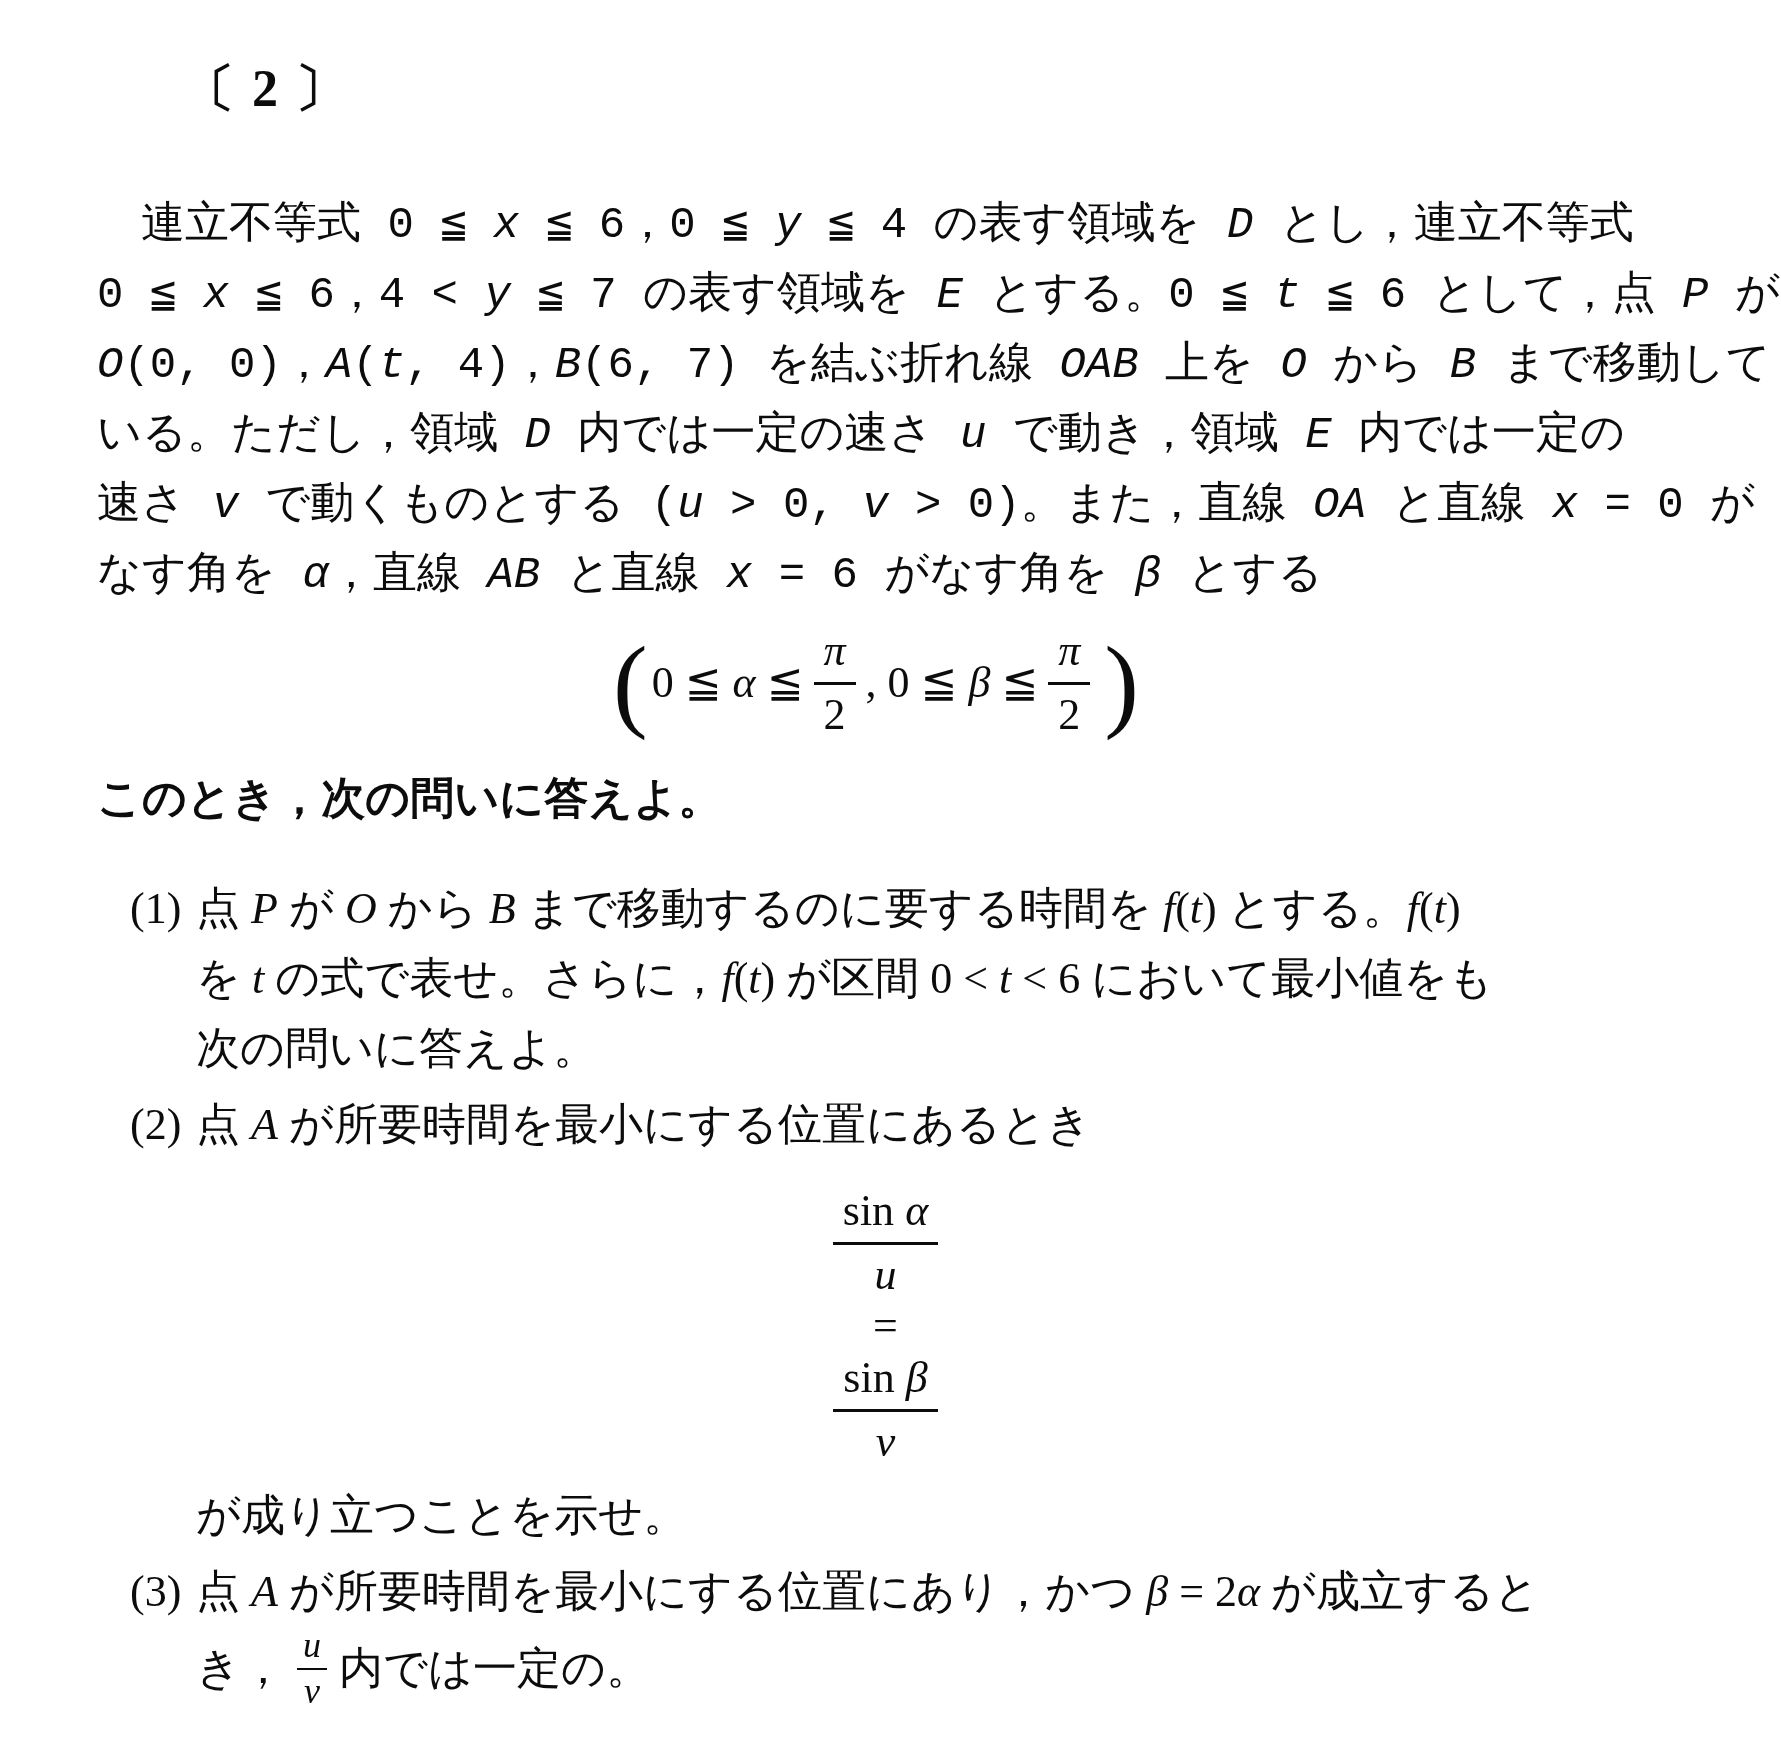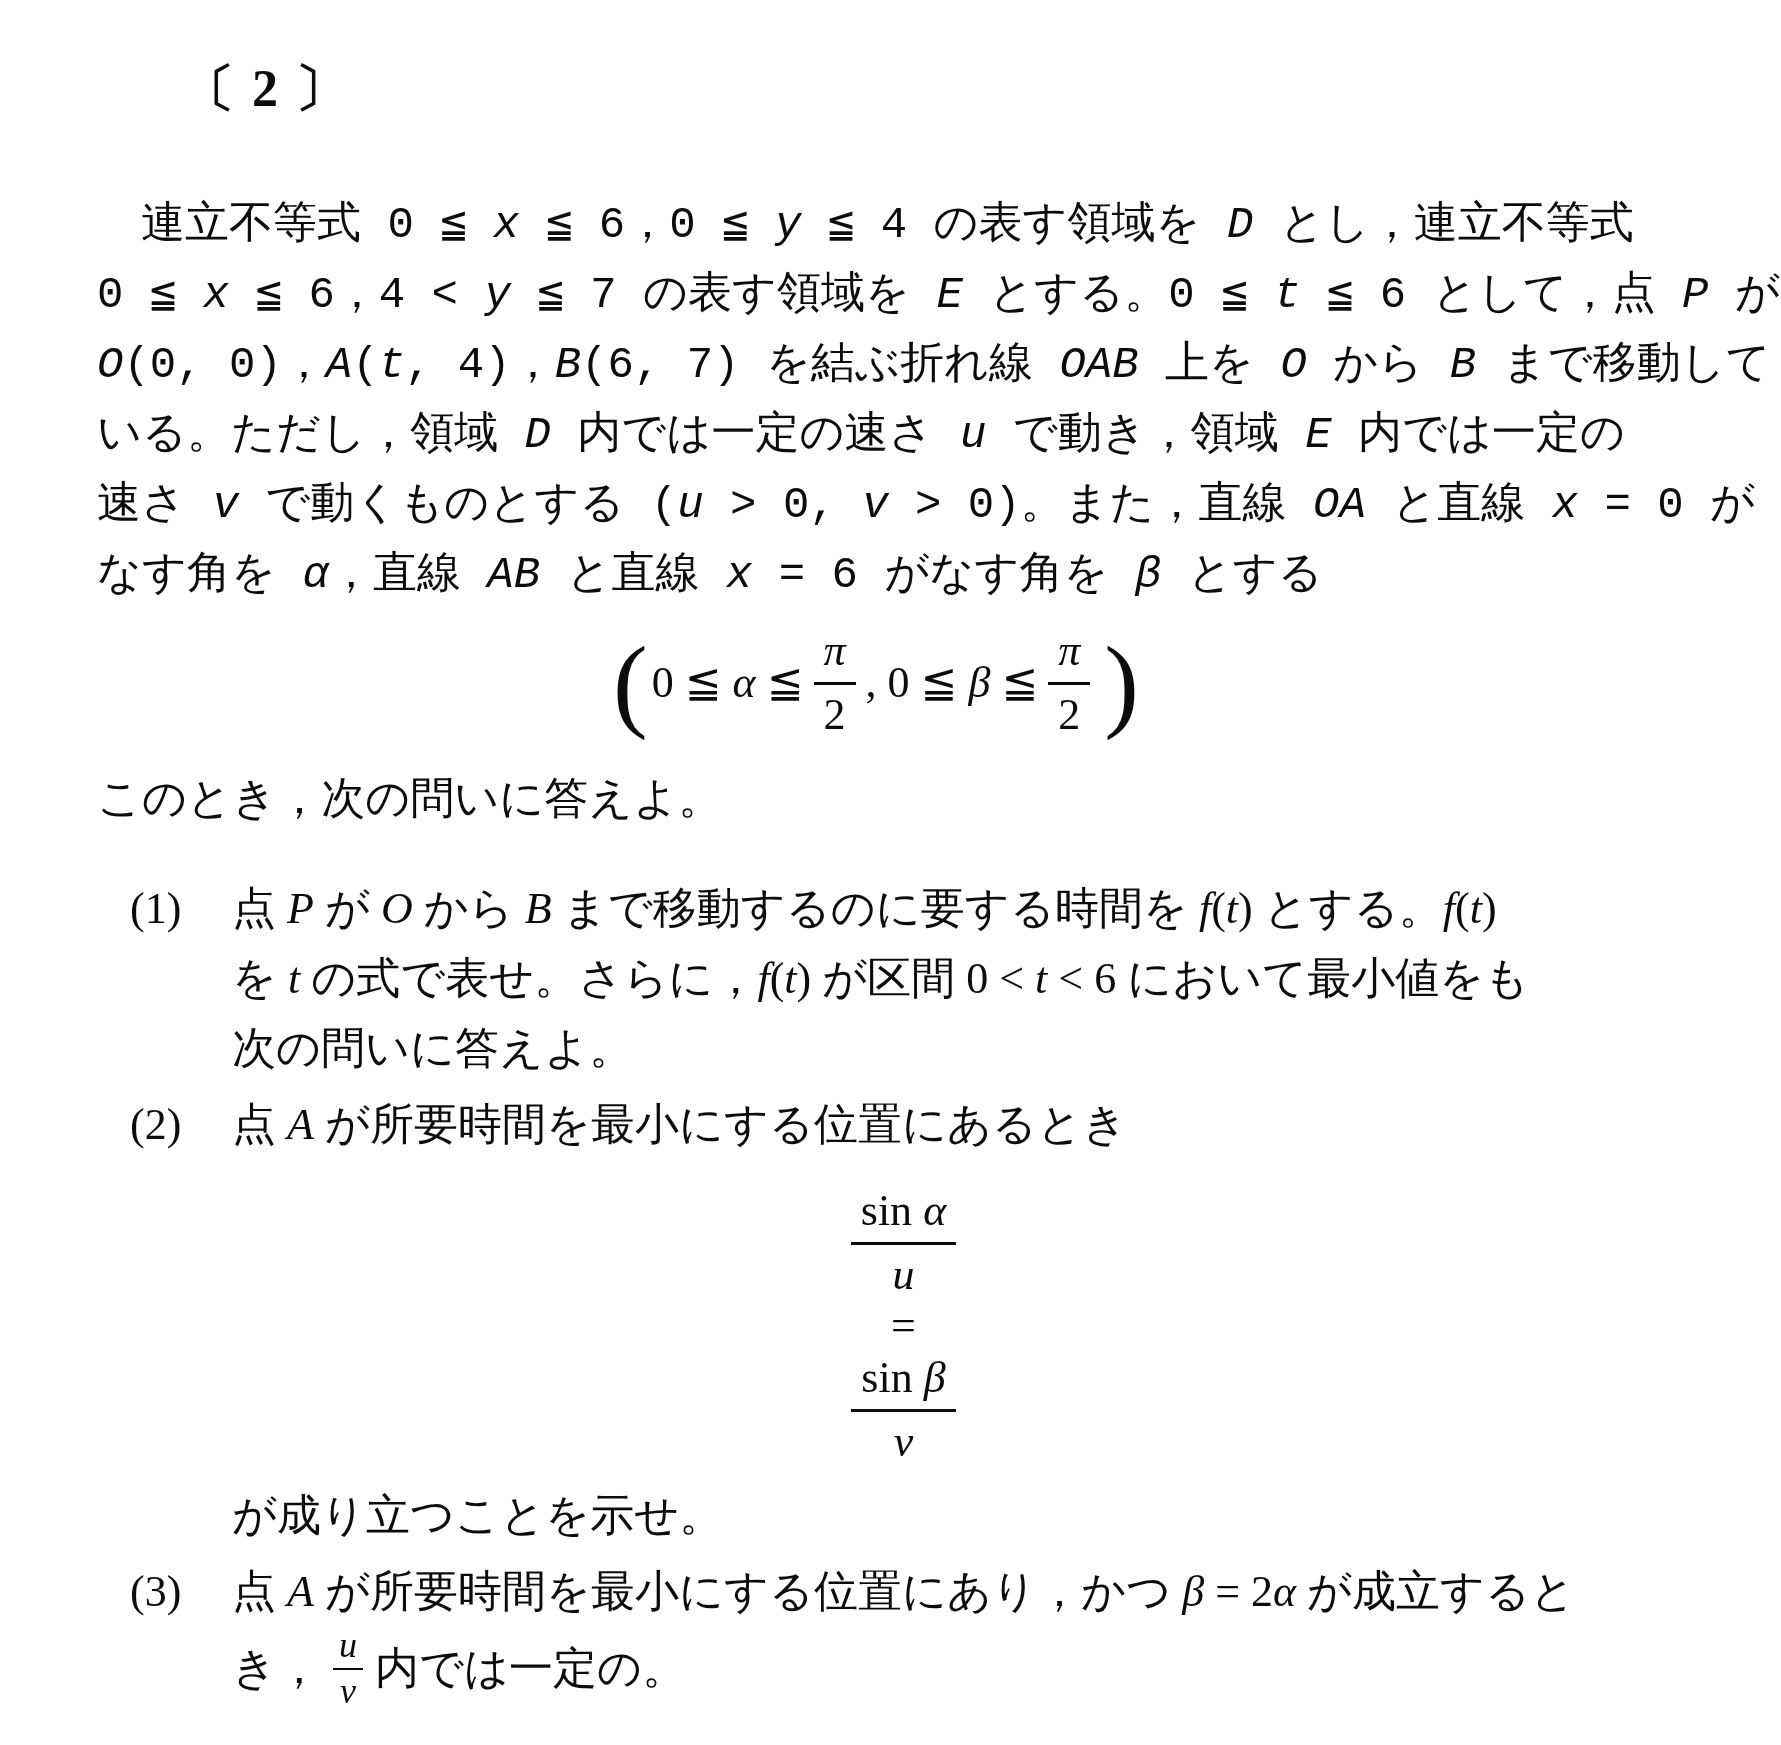--- a/index.html
+++ b/index.html
@@ -19,24 +19,24 @@
   .para .line{white-space:nowrap;font-family:Liberation Mono, monospace;}
   .line.indent{text-indent:44px;}
   .it{font-style:italic;}
   
   .display-math{display:flex;justify-content:center;align-items:center;margin:16px 40px 8px 0;line-height:1.2;}
   .bigp{font-size:104px;line-height:0;font-weight:400;padding:0 4px;}
   .frac{display:inline-flex;flex-direction:column;align-items:center;margin:0 10px;line-height:1.15;}
   .frac .num{display:block;padding:0 10px 5px;}
   .frac .den{display:block;border-top:3px solid #0c0c0c;padding:5px 10px 0;width:100%;box-sizing:border-box;text-align:center;}
   .eq{padding:0 14px;}
-  .lead-out{margin:24px 0 40px;}
+  .lead-out{margin:24px 0 40px;font-weight:bold;}
   .item{display:flex;margin-left:33px;margin-top:6px;}
   .item-label{width:66px;flex:none;}
-  .item-body{flex:1;margin-left:36px;}
+  .item-body{flex:1;}
   .display-math2{display:flex;justify-content:center;align-items:center;margin:26px 120px 14px 0;line-height:1.2;flex-direction:column;}
   .flexline{display:flex;align-items:center;white-space:nowrap;}
   .ifrac{display:inline-flex;flex-direction:column;align-items:center;font-size:36px;line-height:1.05;margin:0 12px;}
   .ifrac .num{display:block;padding:0 6px 3px;}
   .ifrac .den{display:block;border-top:2px solid #0c0c0c;padding:3px 6px 0;width:100%;box-sizing:border-box;text-align:center;}
 </style>
 </head>
 <body>
 
 <div class="page">

